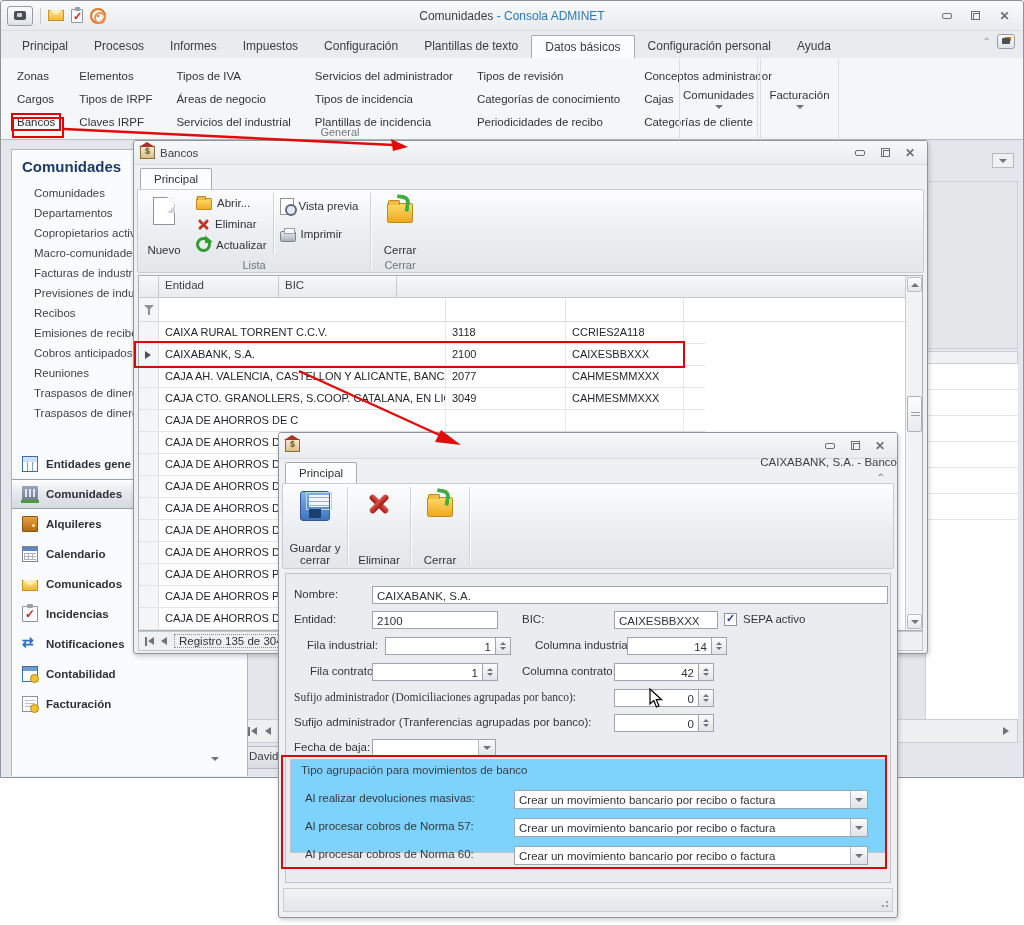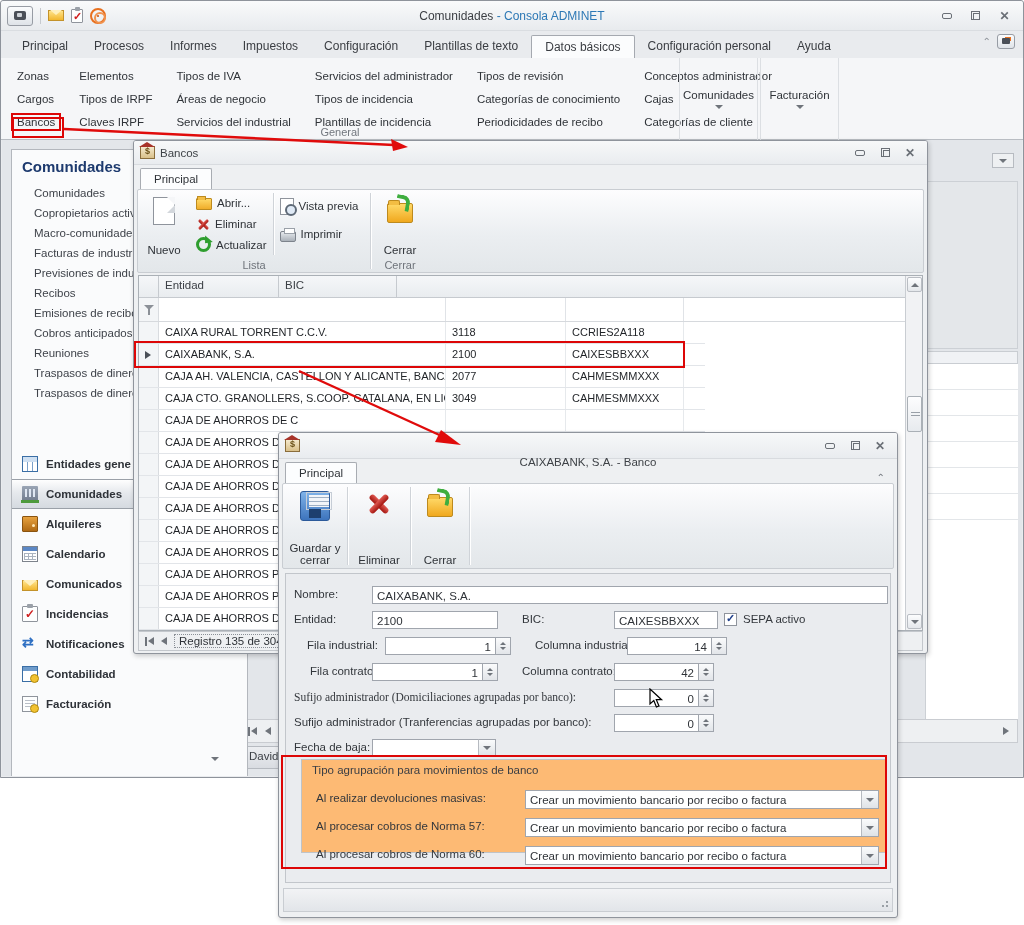--- a/index.html
+++ b/index.html
@@ -108,21 +108,21 @@
   .nav-first i, .nav-prev i { display:inline-block; width:0; height:0; border-top:4px solid transparent; border-bottom:4px solid transparent; border-right:6px solid #6f747b; }
   .nav-first::before { content:""; display:inline-block; width:2px; height:9px; background:#6f747b; margin-right:1px; }
   .tri-right { display:inline-block; width:0; height:0; border-top:4px solid transparent; border-bottom:4px solid transparent; border-left:6px solid #6f747b; }
   .bg-user-tab { position:absolute; left:239px; top:606px; width:40px; height:23px; background:linear-gradient(#eceef1,#d9dce1);
      border:1px solid #b6bac0; padding:3px 0 0 7px; color:#3c4046; overflow:hidden; white-space:nowrap; }
 
   
   .child-win { position:absolute; background:#eef0f2; border:1px solid #8f949c; border-radius:3px; box-shadow:1px 2px 5px rgba(0,0,0,.2); }
   .cw-title { position:relative; height:24px; display:flex; align-items:center; gap:5px; padding:0 6px;
     background:linear-gradient(#f7f8f9,#e9ecef); border-bottom:1px solid #d8dbdf; border-radius:2px 2px 0 0; font-size:11.5px; color:#3e4247; }
-  .cw-title .centered { position:absolute; left:0; right:0; text-align:center; pointer-events:none;margin-top:32px; }
+  .cw-title .centered { position:absolute; left:0; right:0; text-align:right; pointer-events:none;margin-top:32px; }
   .cw-btns { margin-left:auto; display:flex; gap:3px; align-items:center; }
   .cwbtn { width:22px; height:15px; display:flex; align-items:center; justify-content:center; color:#6a6f76; }
   .ico-bank { width:15px; height:13px; position:relative; background:linear-gradient(#f4e9cd,#dcc globalization); background:linear-gradient(#f4e9cd,#d9c089); border:1px solid #8a6d3b; }
   .ico-bank::before { content:""; position:absolute; left:-2px; top:-5px; border-left:8px solid transparent; border-right:8px solid transparent; border-bottom:5px solid #a8342a; }
   .ico-bank::after { content:"$"; position:absolute; left:4px; top:-1px; font-size:9px; color:#6b5118; font-weight:bold; }
   .cw-tabs { height:24px; display:flex; align-items:flex-end; padding:0 6px; }
   .cw-tab { height:21px; line-height:20px; padding:0 13px; background:#fcfdfe; border:1px solid #a8acb2; border-bottom:none; border-radius:2px 2px 0 0; }
   .cw-toolbar { position:relative; height:84px; margin:0 3px; background:linear-gradient(#fdfdfe,#ebeef1 55%,#e3e7ea);
     border:1px solid #c9cdd2; border-radius:2px; display:flex; align-items:stretch; }
   .tb-group { position:relative; display:flex; align-items:stretch; padding-bottom:14px; }
@@ -198,21 +198,21 @@
   .frow { position:absolute; height:18px; line-height:17px; }
   .flabel { position:absolute; color:#33373c; white-space:nowrap; }
   .finput { position:absolute; height:18px; background:#fff; border:1px solid #a0a5ad; padding:1px 4px; white-space:nowrap; overflow:hidden; }
   .finput.num { text-align:right; }
   .spin { position:absolute; width:15px; height:18px; border:1px solid #a0a5ad; border-left:none; background:linear-gradient(#fafbfc,#e2e5e9); }
   .spin::before { content:""; position:absolute; left:4px; top:4px; border-left:3px solid transparent; border-right:3px solid transparent; border-bottom:3px solid #6f747b; }
   .spin::after { content:""; position:absolute; left:4px; bottom:4px; border-left:3px solid transparent; border-right:3px solid transparent; border-top:3px solid #6f747b; }
   .combo-btn { position:absolute; width:18px; height:18px; border:1px solid #a0a5ad; border-left:1px solid #b6bac0; background:linear-gradient(#fafbfc,#dfe3e7); display:flex; align-items:center; justify-content:center; }
   .checkbox { position:absolute; width:13px; height:13px; background:#fff; border:1px solid #8f949c; display:flex; align-items:center; justify-content:center; }
   .checkbox::after { content:"\2713"; color:#21418c; font-weight:bold; font-size:11px; margin-top:-2px; }
-  .gbox { position:absolute; left:4px; right:4px; top:185px; height:94px; border:1px solid #bfc3c8; background:#fdba74;margin-left:11px; }
+  .gbox { position:absolute; left:4px; right:4px; top:185px; height:94px; border:1px solid #bfc3c8; background:#7dd3fc; }
   .gbox-title { padding:4px 0 0 10px; color:#3a3e44; }
   .gbox .flabel { left:14px; }
   .gcombo { position:absolute; left:223px; width:354px; height:19px; background:#fff; border:1px solid #a0a5ad; }
   .gcombo .val { position:absolute; left:4px; top:1px; right:20px; white-space:nowrap; overflow:hidden; }
   .gcombo .btn { position:absolute; right:0; top:0; width:17px; height:17px; border-left:1px solid #b6bac0; background:linear-gradient(#fafbfc,#dfe3e7); display:flex; align-items:center; justify-content:center; }
   .cb-status { position:absolute; left:4px; bottom:5px; right:4px; height:24px; background:linear-gradient(#f2f3f5,#e2e5e9); border:1px solid #c9cdd2; }
   .grip { position:absolute; right:3px; bottom:3px; width:10px; height:10px;
      background:radial-gradient(circle 1.3px at 8px 8px,#9aa0a6 1.2px,transparent 1.5px),
                 radial-gradient(circle 1.3px at 8px 4px,#9aa0a6 1.2px,transparent 1.5px),
                 radial-gradient(circle 1.3px at 4px 8px,#9aa0a6 1.2px,transparent 1.5px); }
@@ -326,20 +326,21 @@
         </span>
         <span class="tri-right"></span>
       </div>
       <div class="bg-user-tab">David</div>
 
       <div class="sidebar">
         <div class="sb-header">Comunidades</div>
         <div class="sb-list">
 
         <div class="sb-item">Comunidades</div>
+            <div class="sb-item">Departamentos</div>
             <div class="sb-item">Copropietarios activ</div>
             <div class="sb-item">Macro-comunidades</div>
             <div class="sb-item">Facturas de industri</div>
             <div class="sb-item">Previsiones de indus</div>
             <div class="sb-item">Recibos</div>
             <div class="sb-item">Emisiones de recibos</div>
             <div class="sb-item">Cobros anticipados</div>
             <div class="sb-item">Reuniones</div>
             <div class="sb-item">Traspasos de dinero</div>
             <div class="sb-item">Traspasos de dinero</div>

